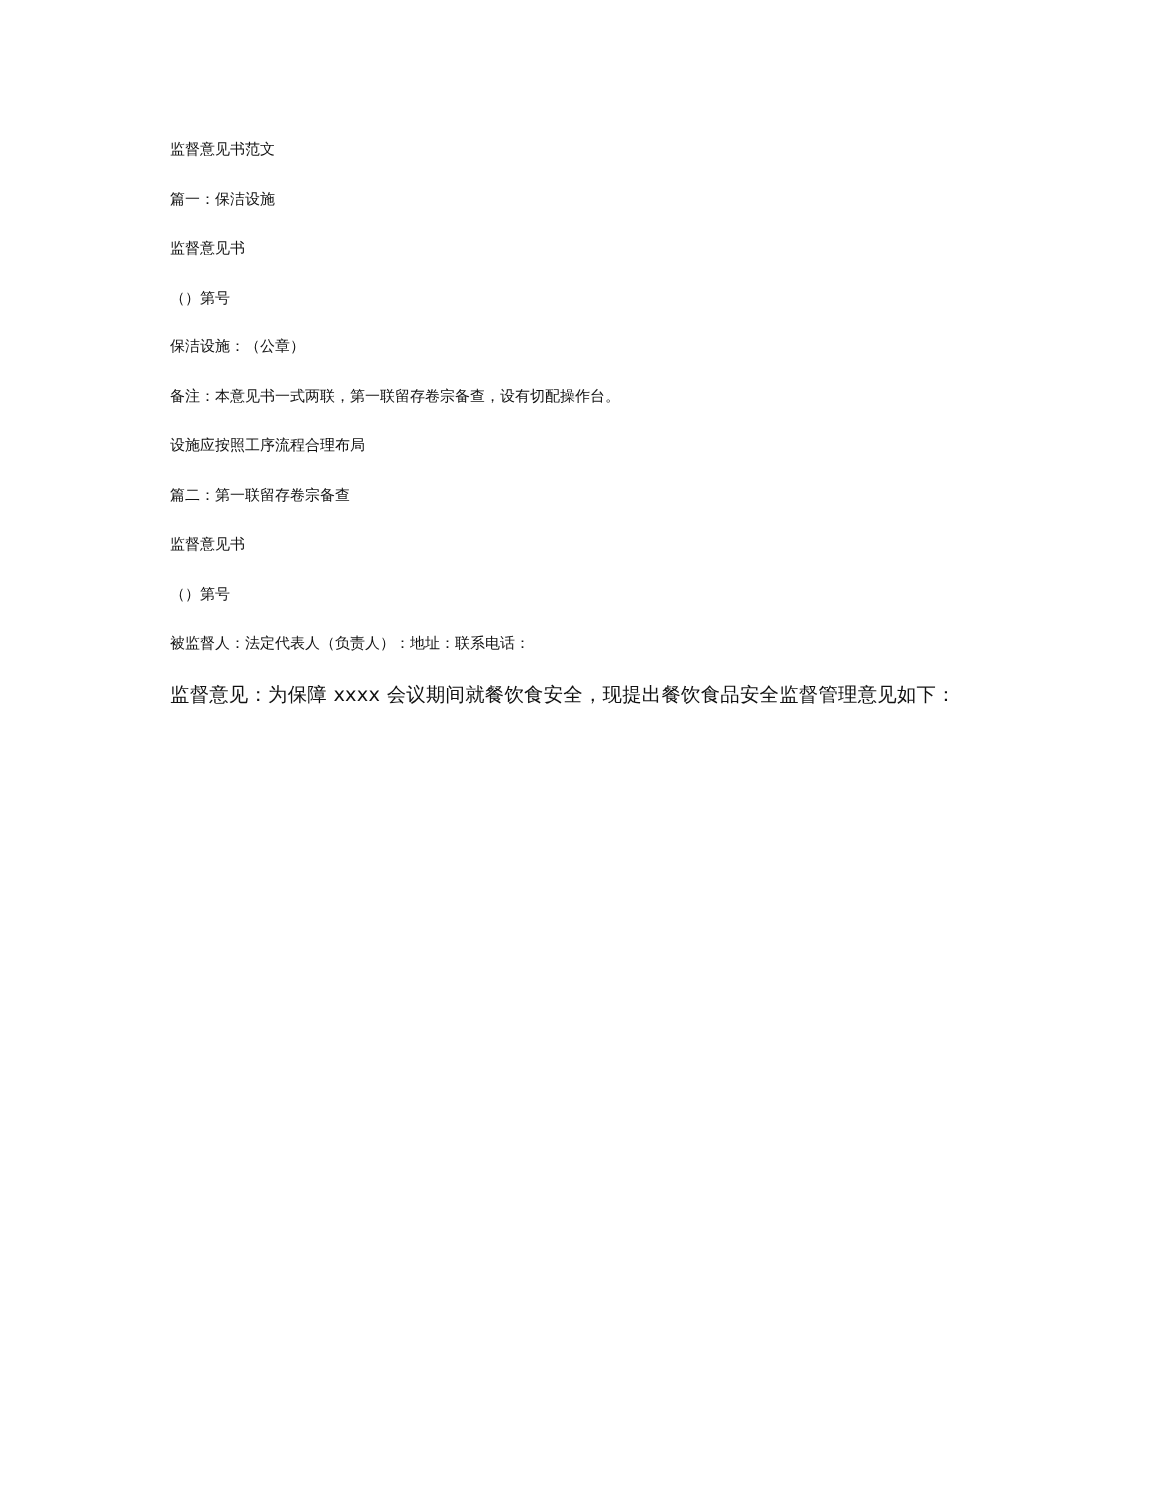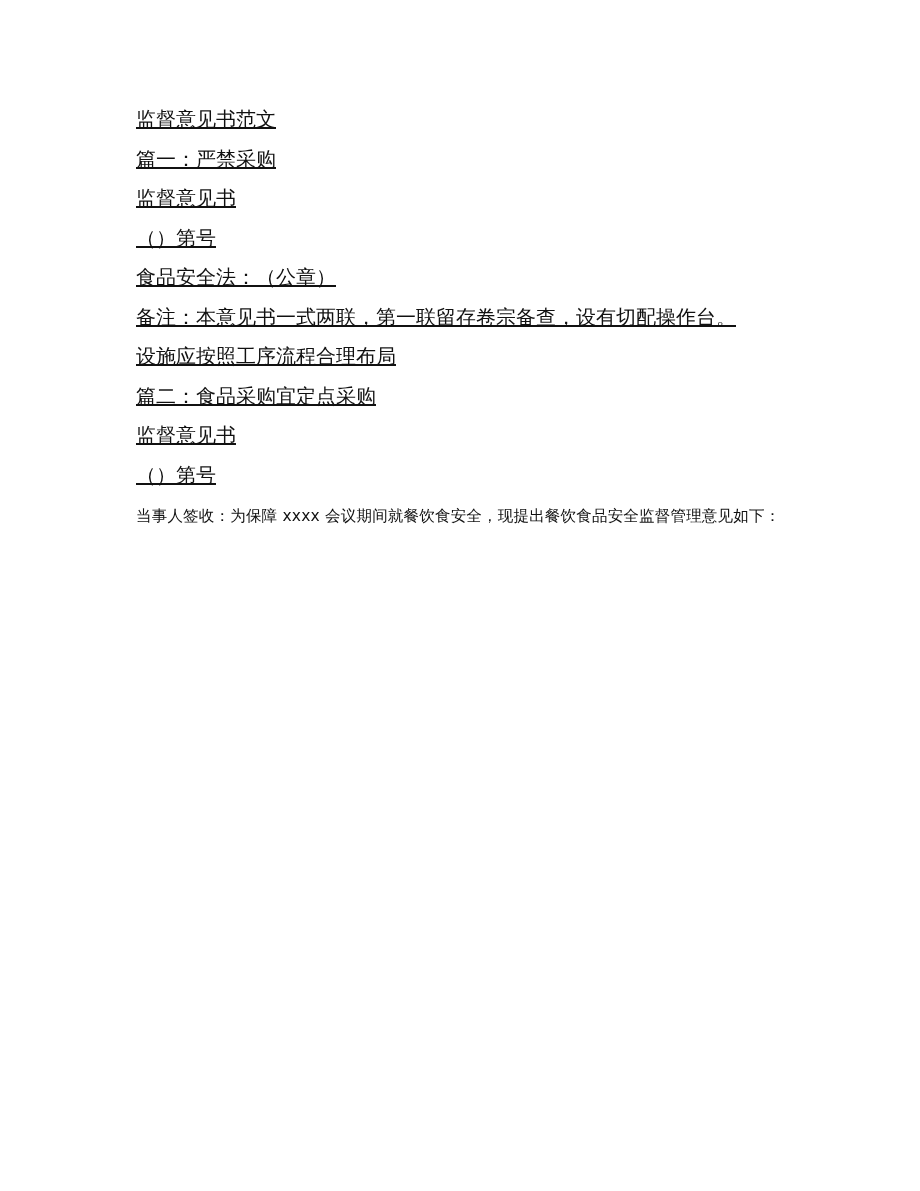--- a/index.html
+++ b/index.html
@@ -1,29 +1,30 @@
 <!DOCTYPE html>
 <html><head>
 <meta charset="utf-8">
 <style>
   html, body { margin: 0; padding: 0; background: #ffffff; }
   body { width: 920px; height: 1191px; overflow: hidden; position: relative;
     font-family: "DejaVu Sans", "Liberation Sans", sans-serif; color: #111; }
   .page { position: absolute; left: 136px; top: 108px; width: 648px; }
-  .line { font-size: 20px; line-height: 22px; height: 22px; margin: 0 0 17.5px 0; white-space: nowrap; text-decoration: underline; }
+  .line { font-size: 12px; line-height: 22px; height: 22px; margin: 0 0 17.5px 0; white-space: nowrap; }
   .para { font-size: 15.5px; line-height: 27px; margin: 0 0 10px 0; text-align: justify; letter-spacing: 0.2px; }
 </style>
 </head>
 <body>
 
 <div class="page">
   <div class="line">监督意见书范文</div>
-  <div class="line">篇一：严禁采购</div>
+  <div class="line">篇一：保洁设施</div>
   <div class="line">监督意见书</div>
   <div class="line">（）第号</div>
-  <div class="line">食品安全法：（公章）</div>
+  <div class="line">保洁设施：（公章）</div>
   <div class="line">备注：本意见书一式两联，第一联留存卷宗备查，设有切配操作台。</div>
   <div class="line">设施应按照工序流程合理布局</div>
-  <div class="line">篇二：食品采购宜定点采购</div>
+  <div class="line">篇二：第一联留存卷宗备查</div>
   <div class="line">监督意见书</div>
   <div class="line">（）第号</div>
-  <div class="para" style="margin-bottom:13px;">当事人签收：为保障 xxxx 会议期间就餐饮食安全，现提出餐饮食品安全监督管理意见如下：</div>
+  <div class="line">被监督人：法定代表人（负责人）：地址：联系电话：</div>
+  <div class="para" style="margin-bottom:13px;">监督意见：为保障 xxxx 会议期间就餐饮食安全，现提出餐饮食品安全监督管理意见如下：</div>
 </div>
 
 </body></html>

